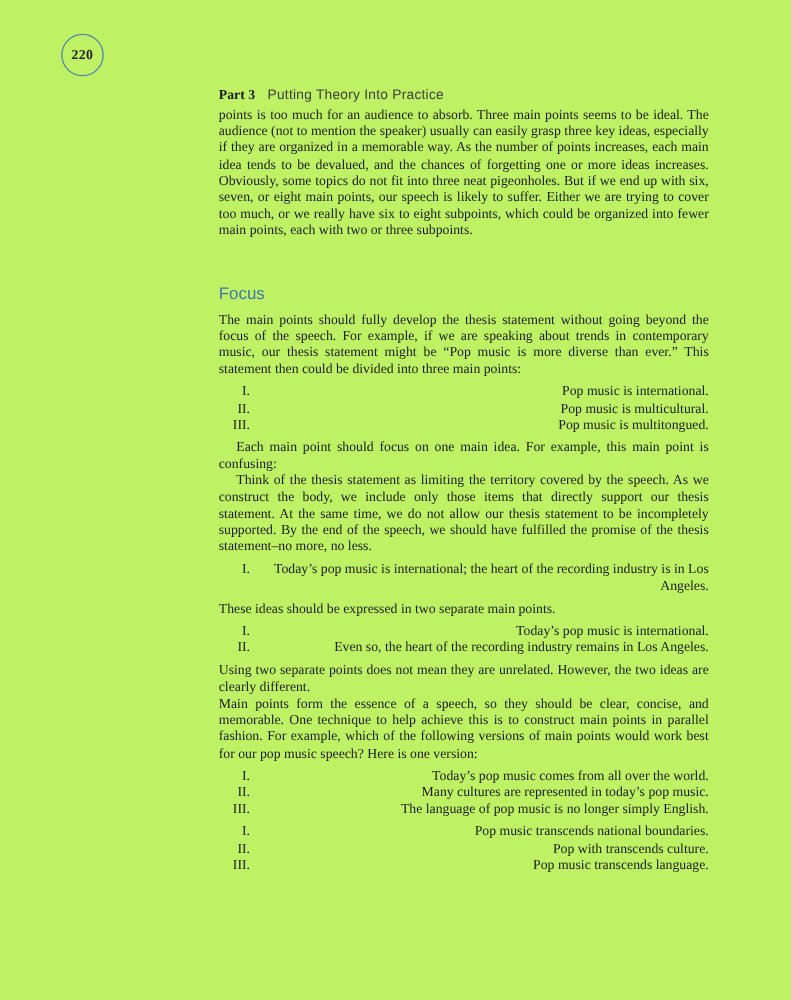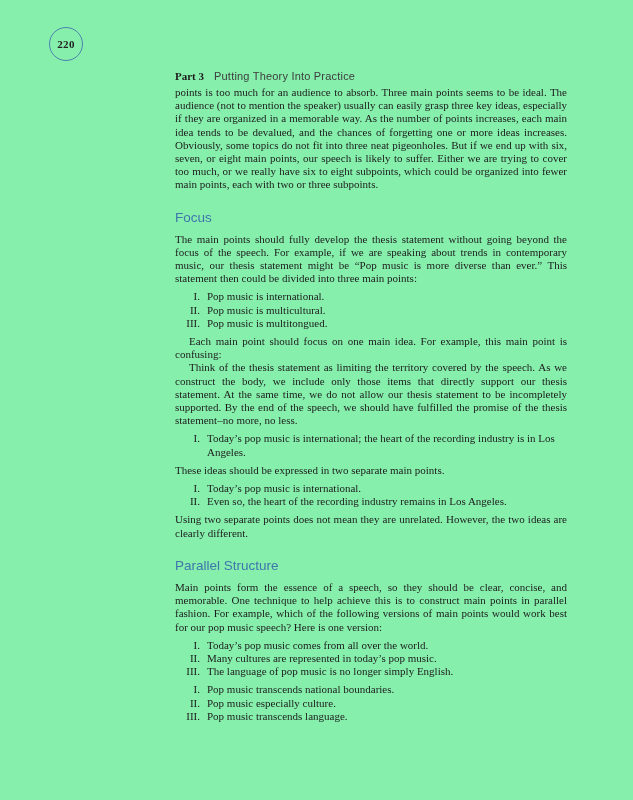--- a/index.html
+++ b/index.html
@@ -1,19 +1,19 @@
 <!DOCTYPE html>
 <html><head>
 <meta charset="utf-8">
 <style>
   html,body{margin:0;padding:0;background:#ffffff;}
   .page{
     position:relative;
     width:633px;height:800px;
-    background:#86efac;
+    background:#bef264;
     overflow:hidden;
     font-family:"Liberation Serif", serif;
   }
   
   .page-num-circle{
     position:absolute;left:49px;top:27px;
     width:34px;height:34px;
     border:1px solid #4d80b0;border-radius:50%;
     display:flex;align-items:center;justify-content:center;
     font-family:"Liberation Serif", serif;
@@ -37,26 +37,26 @@
   .body-col{
     position:absolute;left:175px;top:86px;width:392px;
     font-size:11px;line-height:13.2px;color:#1c1c1c;
   }
   .body-col p{margin:0;text-align:justify;}
   .body-col p.left{text-align:left;}
   .body-col p.ind{text-indent:14px;}
   h2.sec{
     font-family:"Liberation Sans", sans-serif;
     font-weight:400;font-size:13.5px;line-height:16px;
-    color:#3e76ad;margin:18px 0 7px 0;text-align:left;
+    color:#3e76ad;margin:35px 0 7px 0;text-align:left;
   }
   .rlist{margin:5px 0;}
   .rrow{display:flex;}
   .rnum{flex:none;width:25px;text-align:right;margin-right:7px;}
-  .rtxt{flex:1;text-align:left;}
+  .rtxt{flex:1;text-align:right;}
 </style>
 </head>
 <body>
 
 <div class="page">
 
   <div class="page-num-circle">
     <span>220</span>
   </div>
 
@@ -105,21 +105,20 @@
         <span class="rtxt">Today’s pop music is international.</span>
       </div>
       <div class="rrow">
         <span class="rnum">II.</span>
         <span class="rtxt">Even so, the heart of the recording industry remains in Los Angeles.</span>
       </div>
     </div>
 
     <p>Using two separate points does not mean they are unrelated. However, the two ideas are clearly different.</p>
 
-    <h2 class="sec">Parallel Structure</h2>
 
     <p>Main points form the essence of a speech, so they should be clear, concise, and memorable. One technique to help achieve this is to construct main points in parallel fashion. For example, which of the following versions of main points would work best for our pop music speech? Here is one version:</p>
 
     <div class="rlist">
       <div class="rrow">
         <span class="rnum">I.</span>
         <span class="rtxt">Today’s pop music comes from all over the world.</span>
       </div>
       <div class="rrow">
         <span class="rnum">II.</span>
@@ -132,21 +131,21 @@
     </div>
 
 
     <div class="rlist">
       <div class="rrow">
         <span class="rnum">I.</span>
         <span class="rtxt">Pop music transcends national boundaries.</span>
       </div>
       <div class="rrow">
         <span class="rnum">II.</span>
-        <span class="rtxt">Pop music especially culture.</span>
+        <span class="rtxt">Pop with transcends culture.</span>
       </div>
       <div class="rrow">
         <span class="rnum">III.</span>
         <span class="rtxt">Pop music transcends language.</span>
       </div>
     </div>
 
   </div>
 </div>
 

